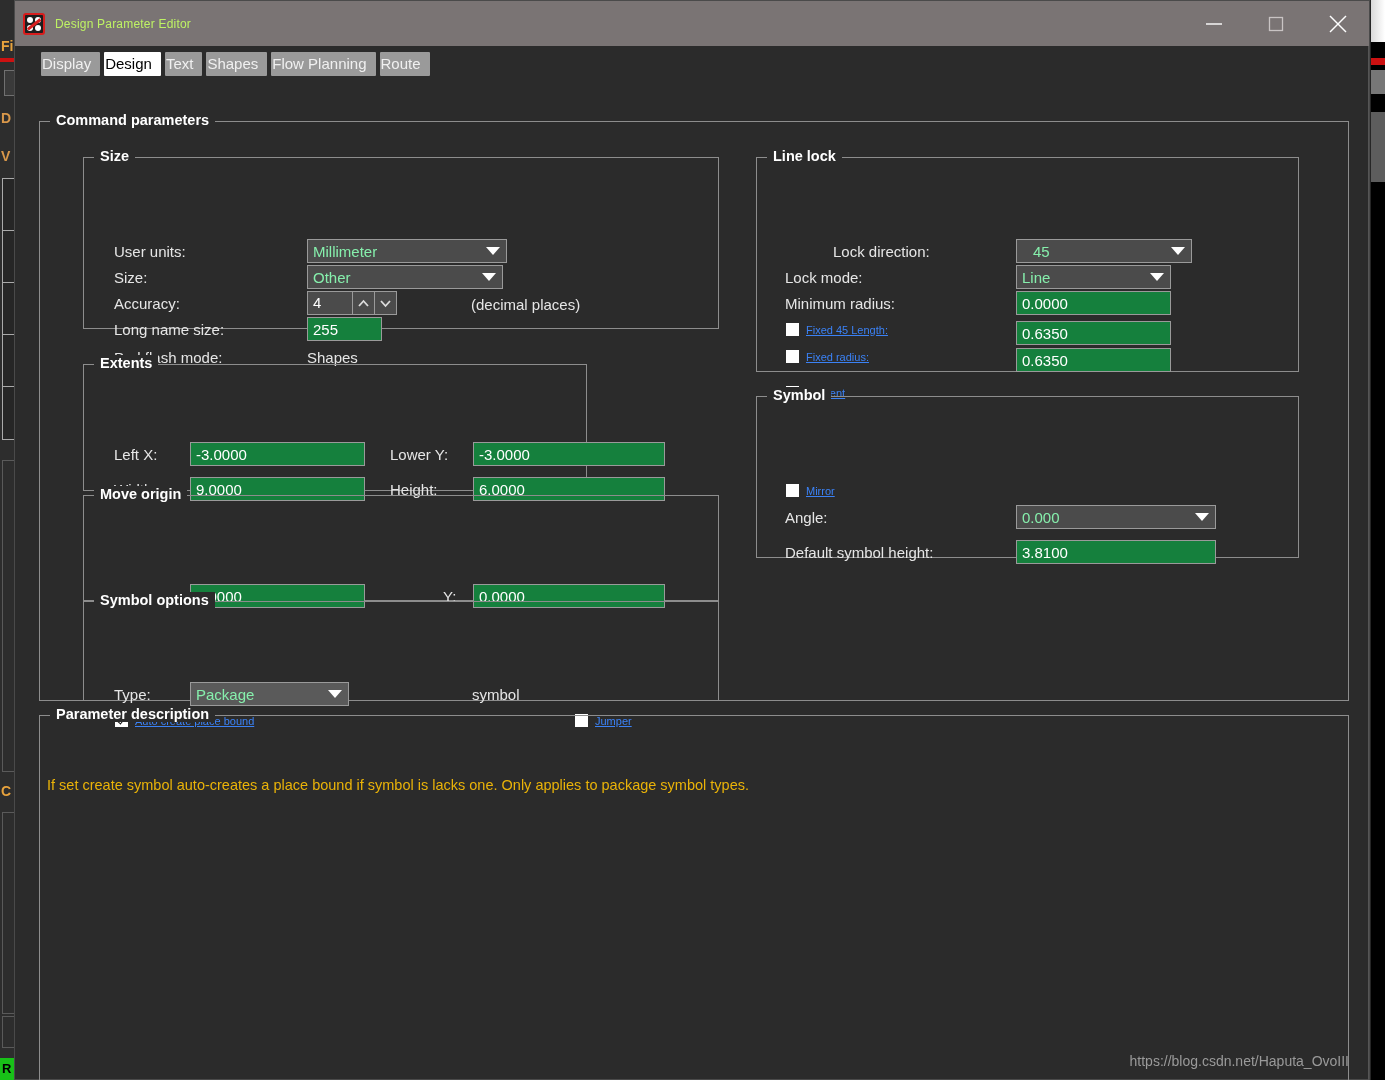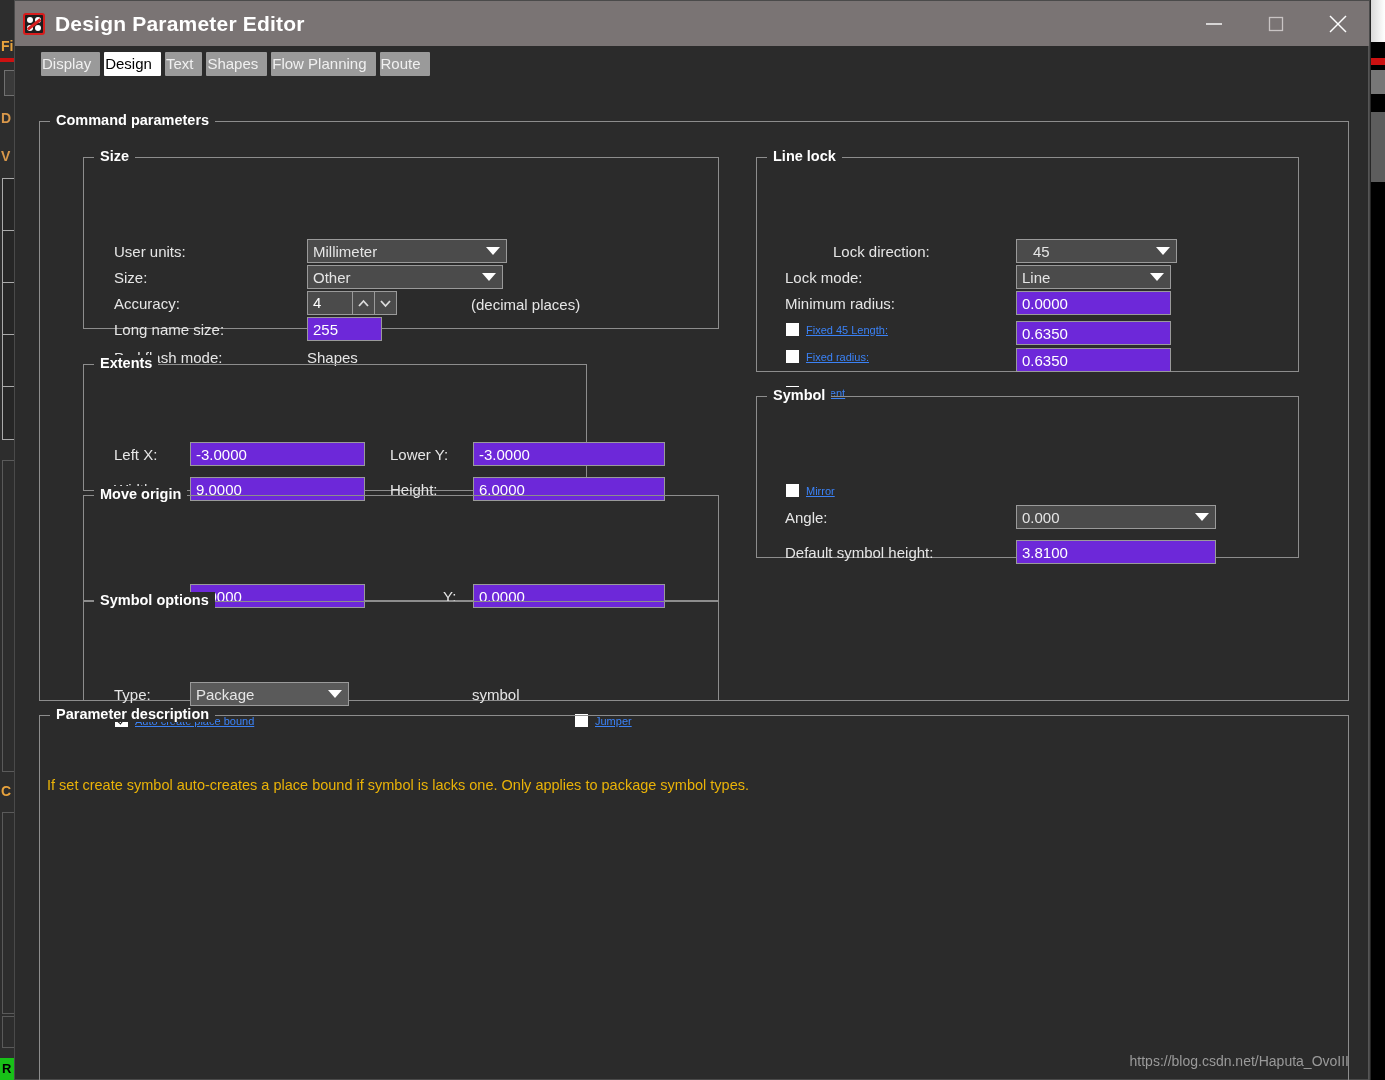--- a/index.html
+++ b/index.html
@@ -49,21 +49,21 @@
     position:relative; background:#1d1d1d; border:2px solid #d81c1c; border-radius:3px;
     box-sizing:border-box; flex:none;
   }
   .app-icon .dot { position:absolute; width:6px; height:6px; border-radius:50%; background:#ffffff; }
   .app-icon .d1 { left:2px; top:2px; }
   .app-icon .d2 { right:2px; top:2px; }
   .app-icon .d3 { left:2px; bottom:2px; }
   .app-icon .d4 { right:2px; bottom:2px; }
   .app-icon .slash { position:absolute; left:1px; top:8px; width:16px; height:2.5px;
       background:#d81c1c; transform:rotate(-38deg); transform-origin:center; }
-  .win-title { color:#ffffff; font-size:21px; letter-spacing:0.2px;font-weight:bold; }
+  .win-title { color:#bef264; font-size:12px; letter-spacing:0.2px; }
   .win-buttons { position:absolute; right:0; top:0; height:45px; display:flex; }
   .win-btn { width:62px; height:45px; display:flex; align-items:center; justify-content:center; }
   .win-btn svg { display:block; }
 
   .tabstrip {
     background:#2b2b2b;
     padding:6px 0 0 26px;
     height:28px;
     display:flex; align-items:flex-start; gap:4px;
   }
@@ -87,29 +87,29 @@
     position:absolute; top:-10px; left:10px;
     background:#2b2b2b; padding:0 6px;
     color:#ffffff; font-size:14.5px; font-weight:bold;
     white-space:nowrap;
   }
 
   .lbl { position:absolute; color:#e6e6e6; font-size:15px; white-space:nowrap; }
 
   .field {
     position:absolute; box-sizing:border-box;
-    background:#6d28d9; border:1px solid #9a9a9a;
+    background:#15803d; border:1px solid #9a9a9a;
     color:#ffffff; font-size:15px;
     padding:2px 5px; line-height:20px; height:24px;
     white-space:nowrap; overflow:hidden;
   }
   .combo {
     position:absolute; box-sizing:border-box;
     background:#4b4b4b; border:1px solid #9a9a9a;
-    color:#e5e5e5; font-size:15px;
+    color:#86efac; font-size:15px;
     padding:2px 5px; line-height:20px; height:24px;
     white-space:nowrap;
   }
   .combo .arrow {
     position:absolute; right:6px; top:50%; transform:translateY(-50%);
     width:0;height:0;border-left:7px solid transparent;border-right:7px solid transparent;
     border-top:8px solid #ffffff;
   }
   .spin { position:absolute; display:flex; height:24px; }
   .spin .sv {
@@ -295,21 +295,21 @@
       </div>
       <div class="chk" style="left:560px; top:634px;">
         <span class="box"></span>
         <span class="ctext">Jumper</span>
       </div>
 
       <div class="grp" style="left:741px; top:77px; width:543px; height:215px;">
         <div class="legend">Line lock</div>
       </div>
       <div class="lbl" style="left:770px; top:163px;margin-left:48px;">Lock direction:</div>
-      <div class="combo" style="left:1001px; top:159px; width:161px;padding-left:16px;">
+      <div class="combo" style="left:1001px; top:159px; width:176px;padding-left:16px;">
         <span>45</span>
         <span class="arrow"></span>
       </div>
 
       <div class="lbl" style="left:770px; top:189px;">Lock mode:</div>
       <div class="combo" style="left:1001px; top:185px; width:155px;">
         <span>Line</span>
         <span class="arrow"></span>
       </div>
 

